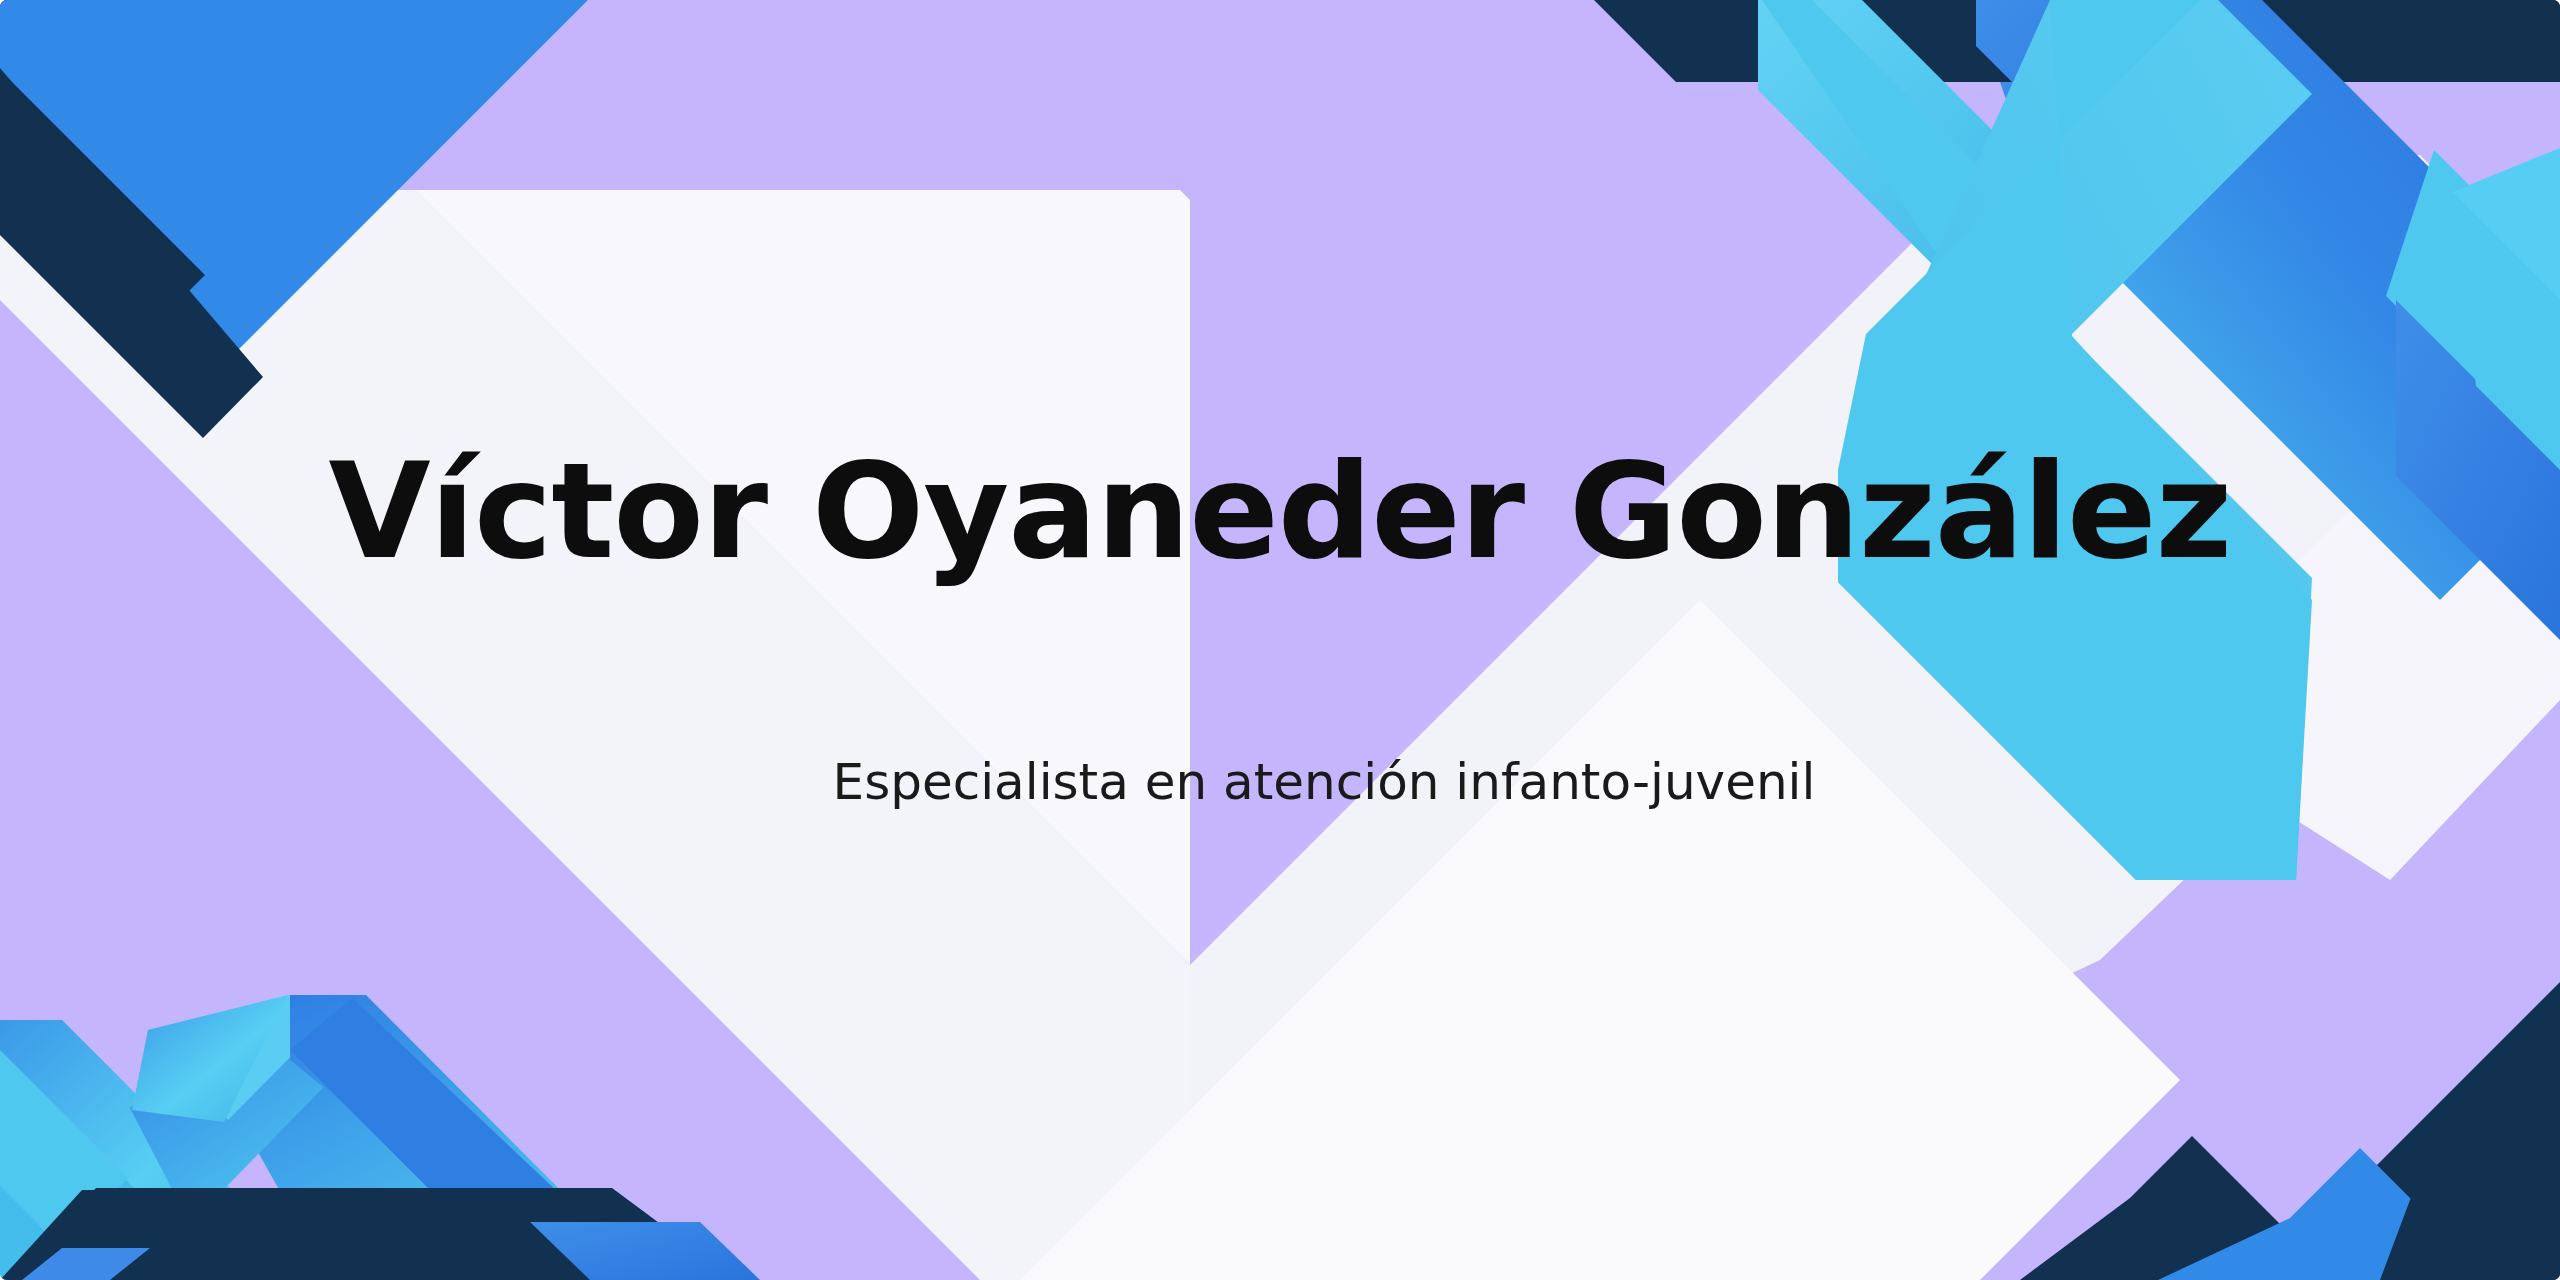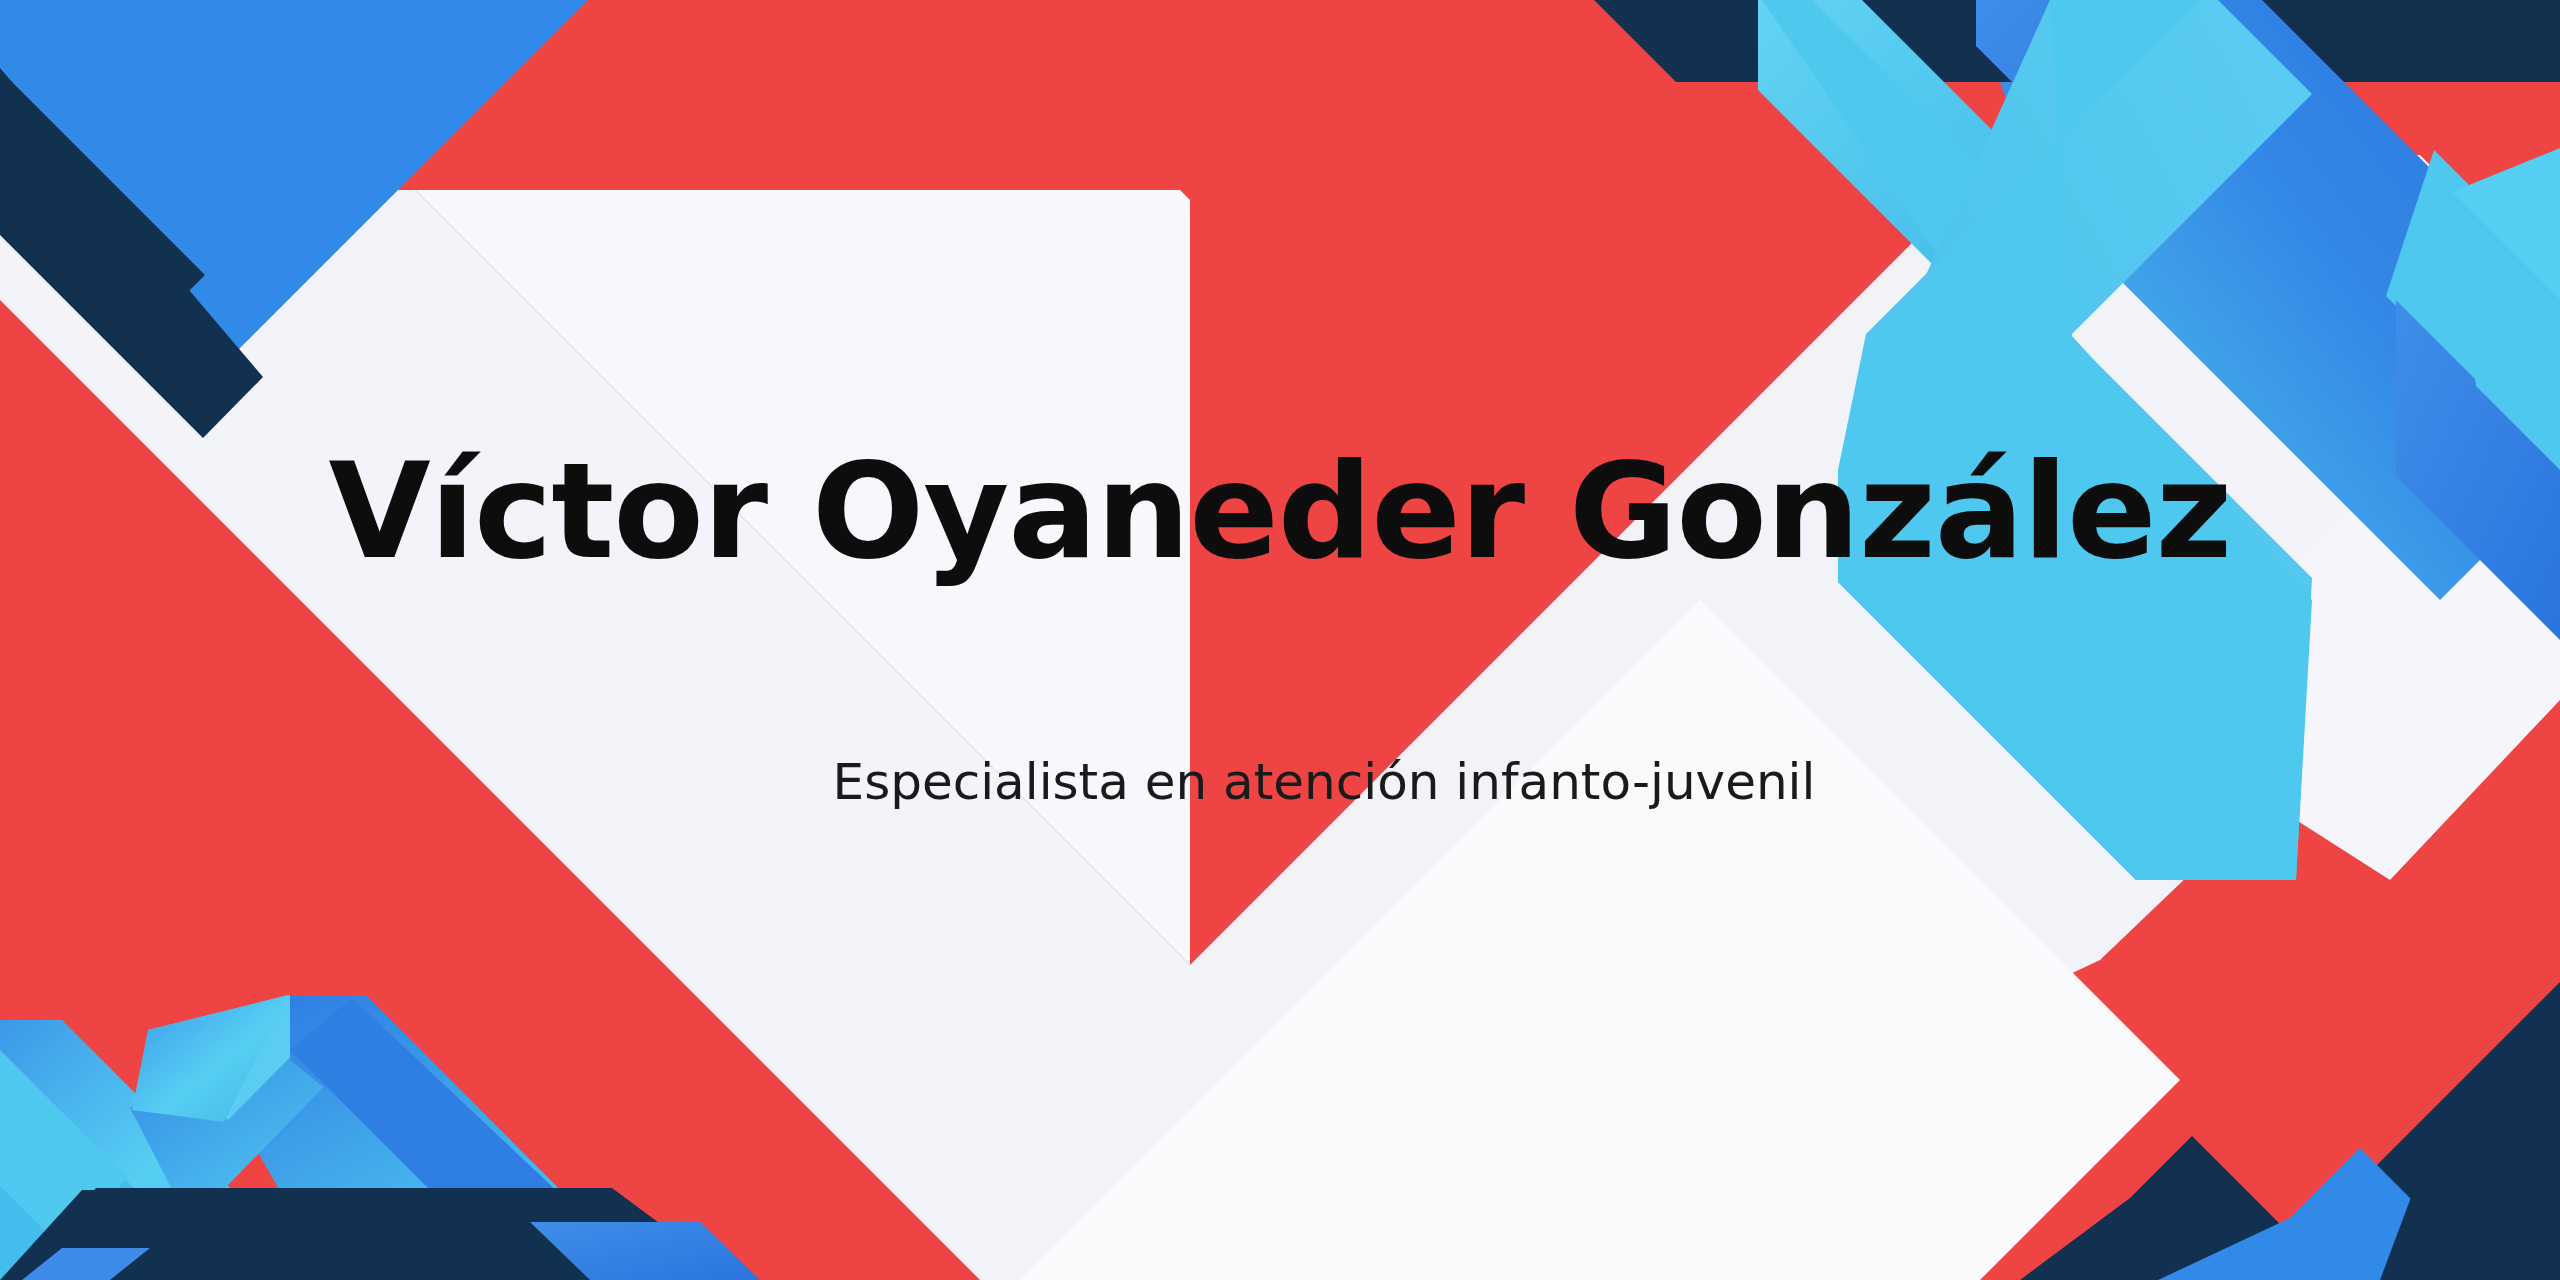--- a/index.html
+++ b/index.html
@@ -5,22 +5,23 @@
   html, body {
     margin: 0;
     padding: 0;
     background: #ffffff;
   }
   #slide {
     position: relative;
     width: 2560px;
     height: 1280px;
     overflow: hidden;
-    background: #ef4444;
+    background: #c4b5fd;
     font-family: "Liberation Sans", sans-serif;
+    border-radius: 7px;
   }
   #bg-art {
     position: absolute;
     inset: 0;
     width: 2560px;
     height: 1280px;
     display: block;
   }
   #text-layer {
     position: absolute;

